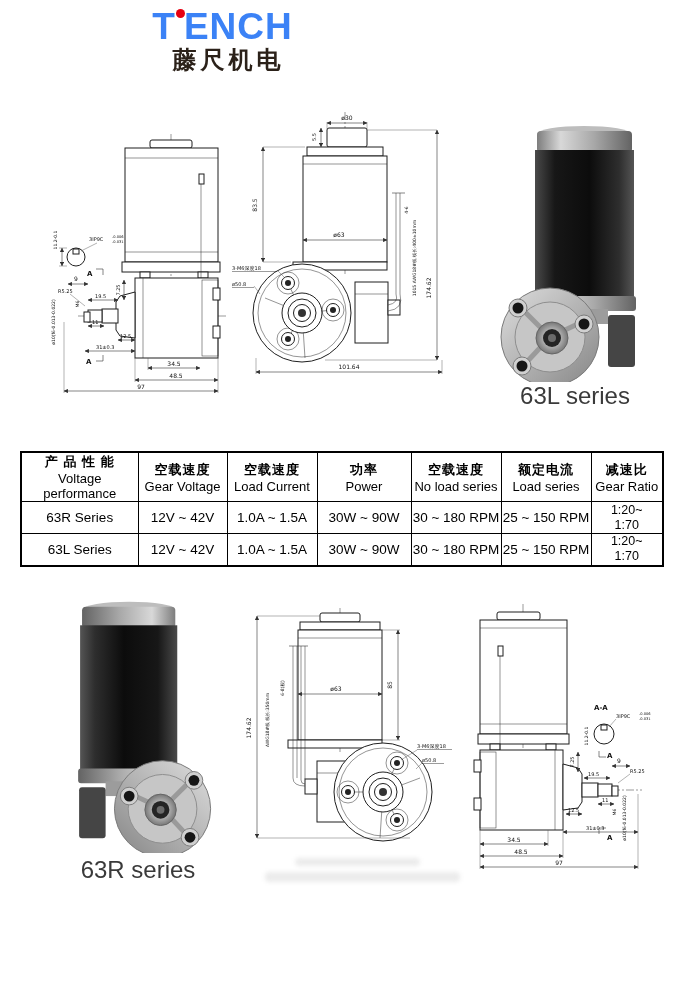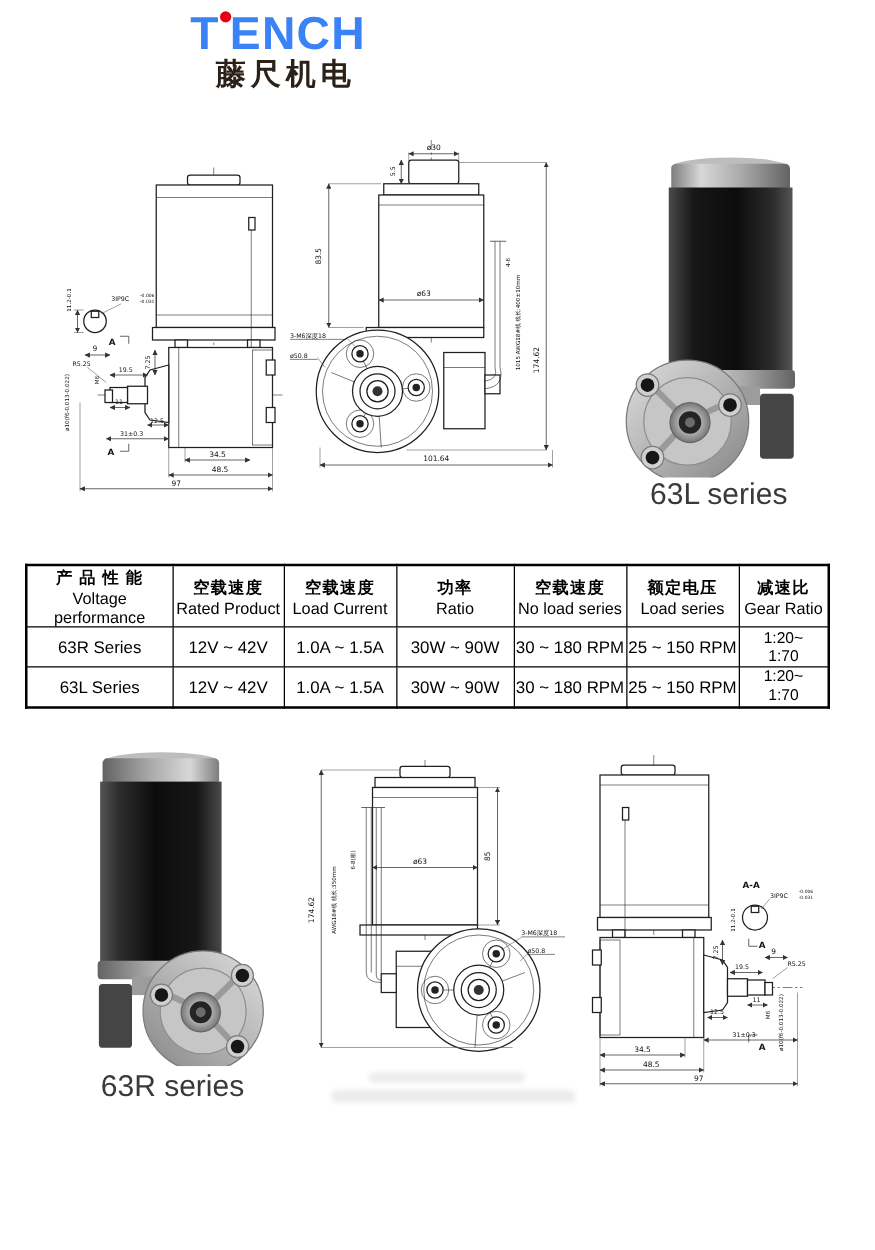--- a/index.html
+++ b/index.html
@@ -254,36 +254,36 @@
         <col style="width:72px">
     </colgroup>
     <tbody>
         <tr class="hrow">
       <td>
         <div class="hzh">产 品 性 能</div>
         <div class="hen">Voltage performance</div>
           </td>
       <td>
         <div class="hzh">空载速度</div>
-        <div class="hen">Rated Product</div>
+        <div class="hen">Gear Voltage</div>
           </td>
       <td>
         <div class="hzh">空载速度</div>
         <div class="hen">Load Current</div>
           </td>
       <td>
         <div class="hzh">功率</div>
-        <div class="hen">Ratio</div>
+        <div class="hen">Power</div>
           </td>
       <td>
         <div class="hzh">空载速度</div>
         <div class="hen">No load series</div>
           </td>
       <td>
-        <div class="hzh">额定电压</div>
+        <div class="hzh">额定电流</div>
         <div class="hen">Load series</div>
           </td>
       <td>
         <div class="hzh">减速比</div>
         <div class="hen">Gear Ratio</div>
           </td>
     </tr>
     <tr class="drow">
       <td class="cv">63R Series</td>
       <td class="cv">12V ~ 42V</td>

